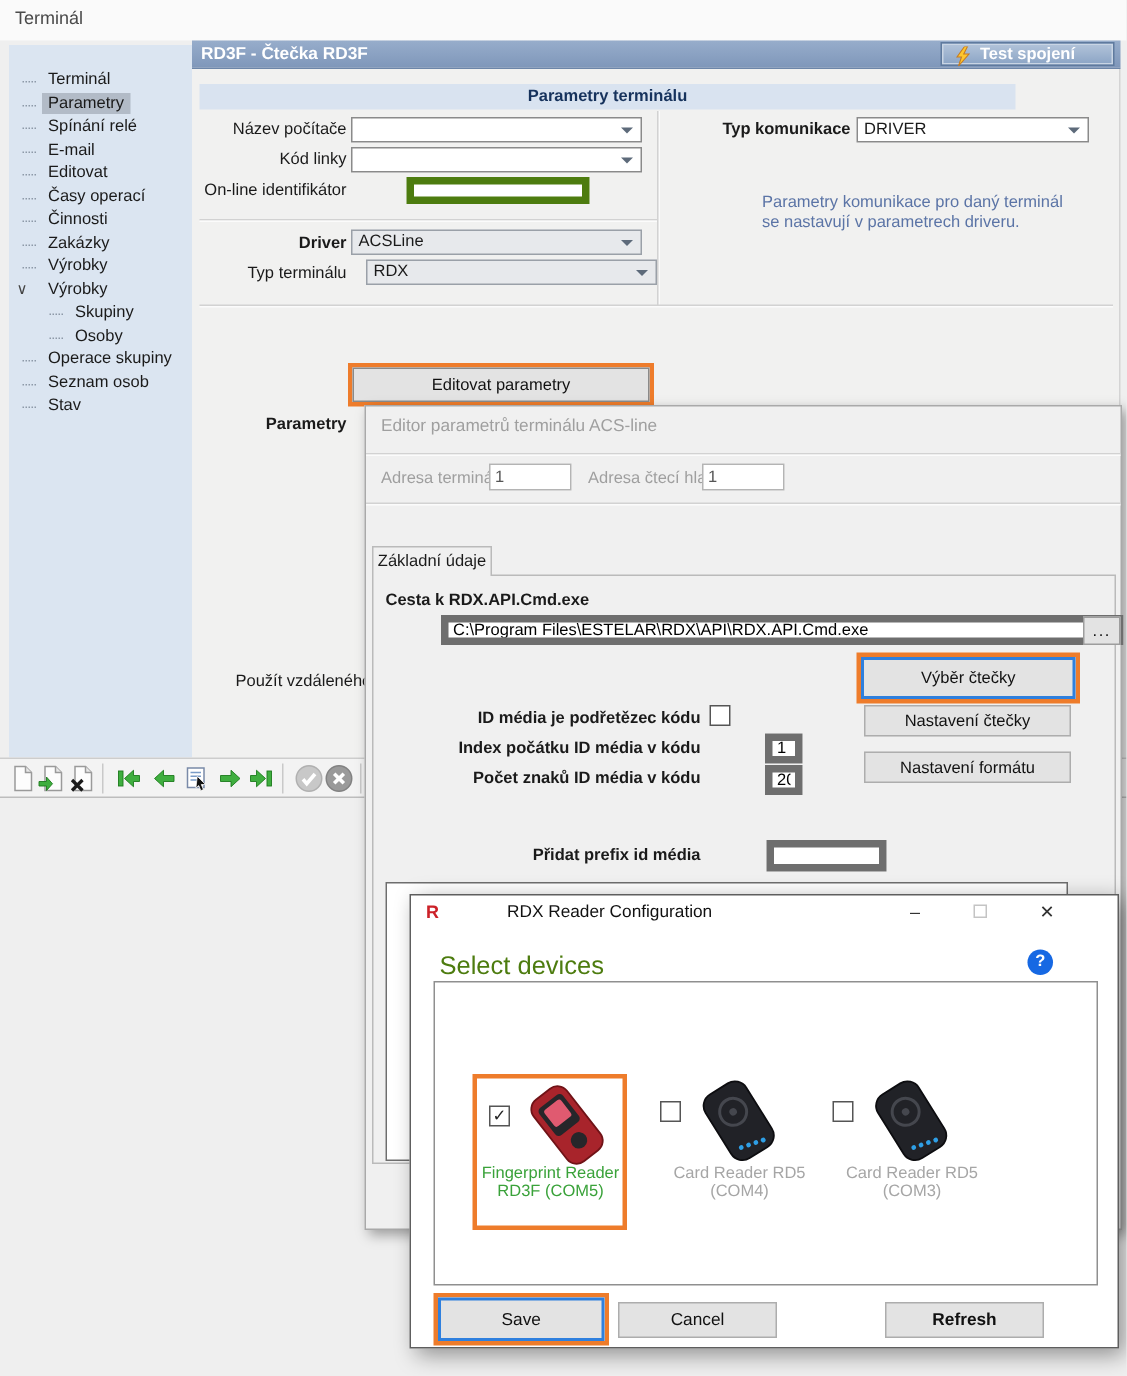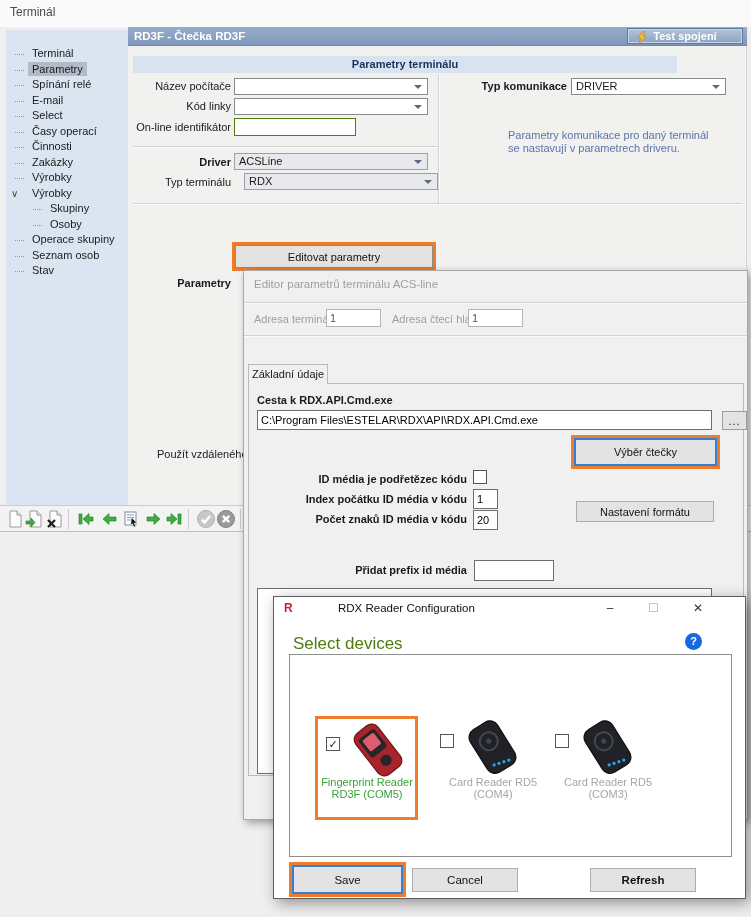--- a/index.html
+++ b/index.html
@@ -31,21 +31,21 @@
   #test-btn svg { position:absolute; left:8px; top:2px; }
 
   
   #form { left:128px; top:46px; width:619px; height:459px; background:#f1f1f0; border-right:1px solid #d4d4d4; }
   #secbar { left:5px; top:10px; width:544px; height:17px; background:#d9e3f0; color:#16325c; font-weight:bold; text-align:center; line-height:17px; }
   .rlab { left:0; width:103px; text-align:right; }
   .blab { font-weight:bold; }
   .combo { background:#fff; border:1px solid #8a8a8a; height:17px; line-height:15px; padding:0 18px 0 4px; }
   .combo.grey { background:#e7e9ec; border-color:#9aa0a8; }
   .combo::after { content:""; position:absolute; right:5px; top:6px; border:4px solid transparent; border-top-color:#5d6a7a; }
-  .tinput { background:#fff; border:1px solid #4d7c0f; font:11px "Liberation Sans",sans-serif; padding:1px 3px; }
+  .tinput { background:#fff; border:5px solid #4d7c0f; font:11px "Liberation Sans",sans-serif; padding:1px 3px;margin-left:37px; }
   .etch { border-top:1px solid #d2d2d2; border-bottom:1px solid #fbfbfb; height:2px; }
   #vdiv { left:310px; top:28px; width:2px; height:130px; border-left:1px solid #d2d2d2; border-right:1px solid #fbfbfb; }
   #hint { left:380px; top:83px; color:#5b74a6; line-height:13px; }
   .btn { background:#e3e3e3; border:1px solid #9d9d9d; font:11px "Liberation Sans",sans-serif; text-align:center; cursor:pointer; color:#111; }
   .hlwrap { border:3px solid #ee7c2b; }
   .focusbtn { border:2px solid #2f80de; }
 
   
   #toolbar { left:0; top:505px; width:751px; height:27px; background:#f3f3f3; border-top:1px solid #cdcdcd; border-bottom:1px solid #bdbdbd; }
   .tbi { position:absolute; top:3px; width:20px; height:20px; cursor:pointer; }
@@ -79,21 +79,21 @@
 <div id="app">
 
   <div class="abs" id="topband"></div>
   <div class="abs nowrap" id="win-title">Terminál</div>
 
   <div class="abs" id="sidebar">
     <div class="tree-item"><span class="dash"></span><span class="tlabel">Terminál</span></div>
     <div class="tree-item selected"><span class="dash"></span><span class="tlabel">Parametry</span></div>
     <div class="tree-item"><span class="dash"></span><span class="tlabel">Spínání relé</span></div>
     <div class="tree-item"><span class="dash"></span><span class="tlabel">E-mail</span></div>
-    <div class="tree-item"><span class="dash"></span><span class="tlabel">Select</span></div>
+    <div class="tree-item"><span class="dash"></span><span class="tlabel">Editovat</span></div>
     <div class="tree-item"><span class="dash"></span><span class="tlabel">Časy operací</span></div>
     <div class="tree-item"><span class="dash"></span><span class="tlabel">Činnosti</span></div>
     <div class="tree-item"><span class="dash"></span><span class="tlabel">Zakázky</span></div>
     <div class="tree-item"><span class="dash"></span><span class="tlabel">Výrobky</span></div>
     <div class="tree-item"><span class="expander">∨</span><span class="tlabel">Výrobky</span></div>
     <div class="tree-item child"><span class="dash"></span><span class="tlabel">Skupiny</span></div>
     <div class="tree-item child"><span class="dash"></span><span class="tlabel">Osoby</span></div>
     <div class="tree-item"><span class="dash"></span><span class="tlabel">Operace skupiny</span></div>
     <div class="tree-item"><span class="dash"></span><span class="tlabel">Seznam osob</span></div>
     <div class="tree-item"><span class="dash"></span><span class="tlabel">Stav</span></div>
@@ -209,20 +209,21 @@
     <div class="abs" id="etab">Základní údaje</div>
     <div class="abs" id="etabpanel"></div>
 
     <div class="abs nowrap blab" style="left:13px; top:123px;">Cesta k RDX.API.Cmd.exe</div>
     <input class="abs tinput" style="left: 13px; top: 139px; width: 455px; height: 20px; border-color: rgb(110, 110, 110);" value="C:\Program Files\ESTELAR\RDX\API\RDX.API.Cmd.exe">
     <button class="abs btn" style="left:478px; top:140px; width:25px; height:19px; letter-spacing:1px;">...</button>
 
     <div class="abs hlwrap" style="left:327px; top:164px; width:149px; height:34px;">
       <button class="btn focusbtn" style="width:100%; height:100%;">Výběr čtečky</button>
     </div>
+    <button class="abs btn" style="left:332px; top:199px; width:138px; height:21px; border-color:#adadad;">Nastavení čtečky</button>
     <button class="abs btn" style="left:332px; top:230px; width:138px; height:21px; border-color:#adadad;">Nastavení formátu</button>
 
     <div class="abs nowrap elab" style="top:202px;">ID média je podřetězec kódu</div>
     <div class="abs cb" style="left:229px; top:199px;"></div>
 
     <div class="abs nowrap elab" style="top:222px;">Index počátku ID média v kódu</div>
     <input class="abs tinput" style="left: 229px; top: 218px; width: 25px; height: 20px; border-color: rgb(110, 110, 110);" value="1">
 
     <div class="abs nowrap elab" style="top:242px;">Počet znaků ID média v kódu</div>
     <input class="abs tinput" style="left: 229px; top: 239px; width: 25px; height: 20px; border-color: rgb(110, 110, 110);" value="20">

